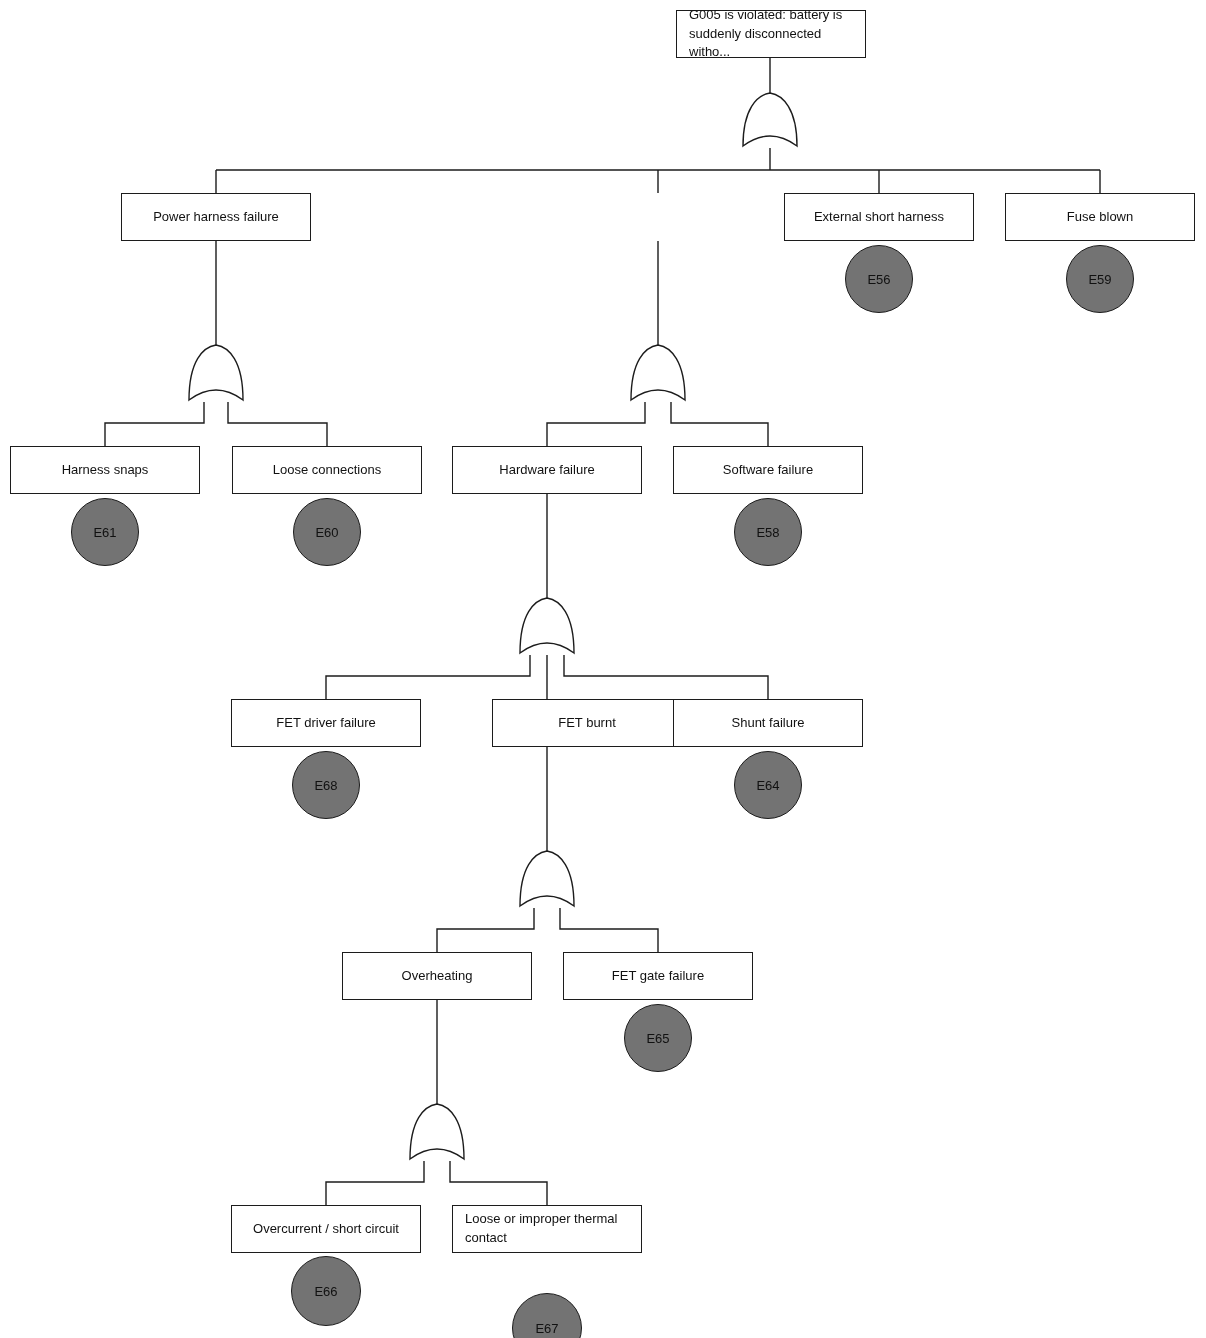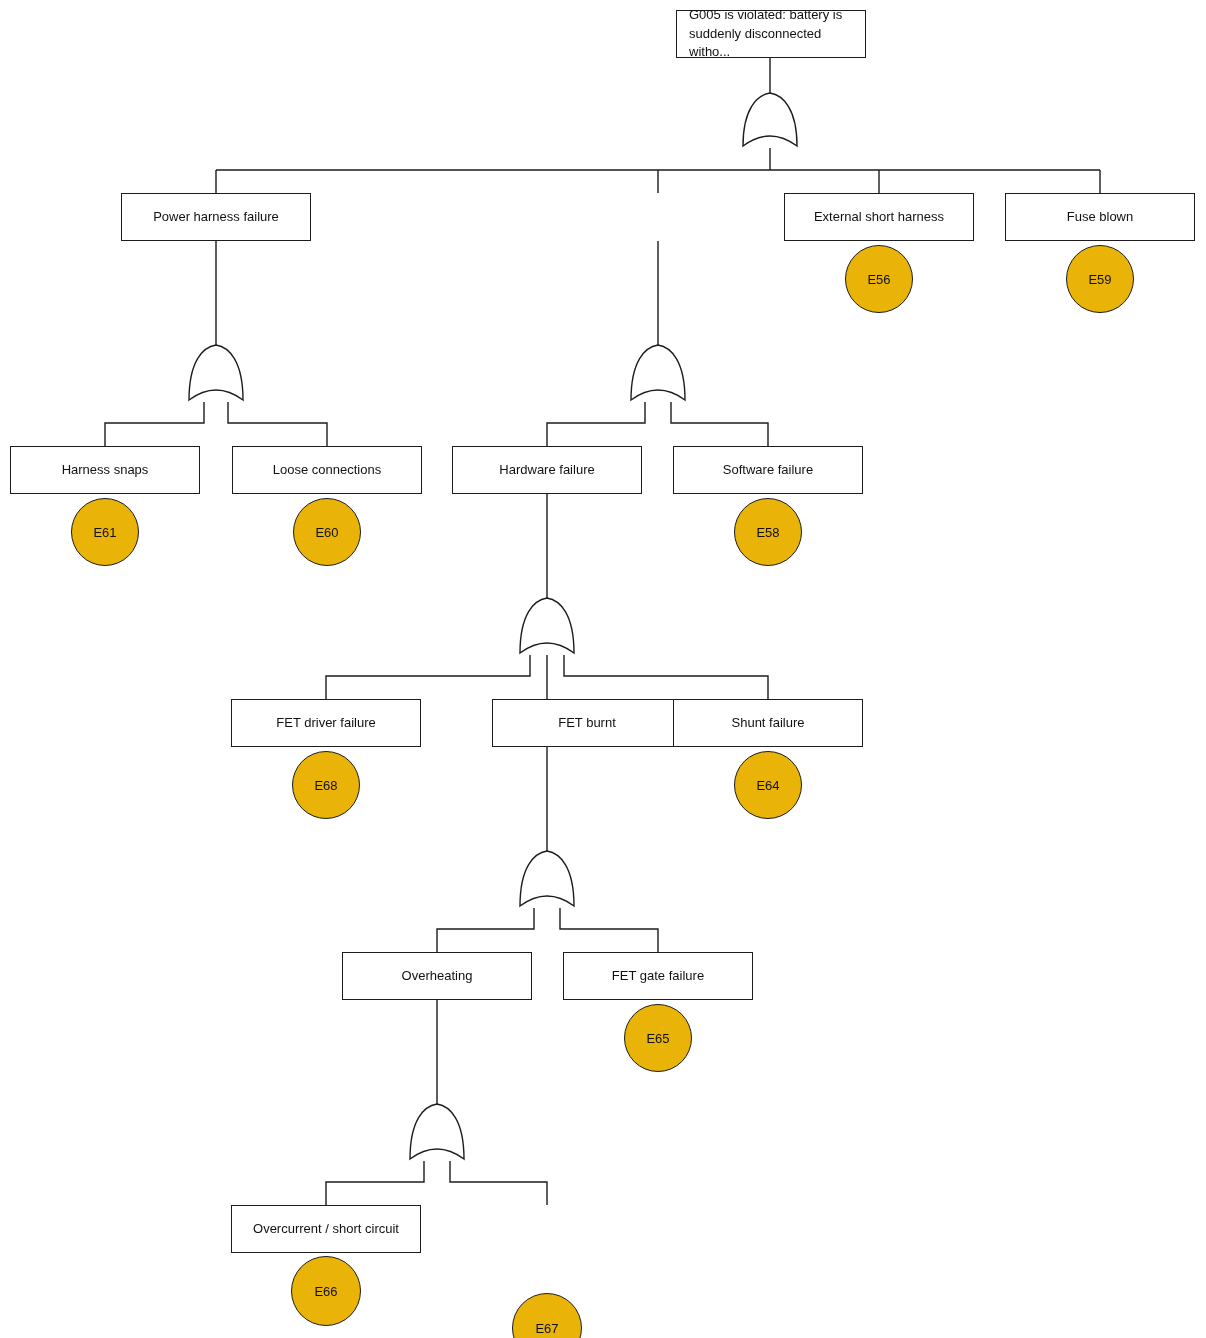--- a/index.html
+++ b/index.html
@@ -47,21 +47,21 @@
   .node.multiline .lbl {
     white-space: pre-line;
   }
   .event-circle {
     position: absolute;
     width: 68px;
     height: 68px;
     box-sizing: border-box;
     border: 1.5px solid #1c1c1c;
     border-radius: 50%;
-    background: #eab308;
+    background: #737373;
     display: flex;
     align-items: center;
     justify-content: center;
     font-size: 13px;
     color: #111111;
   }
 </style>
 </head>
 <body>
 
@@ -163,20 +163,23 @@
   <div class="node" style="left:563px; top:952px;">
     <span class="lbl">FET gate failure</span>
   </div>
   <div class="event-circle" style="left:624px; top:1004px;">
     <span>E65</span>
   </div>
 
   <div class="node" style="left:231px; top:1205px;">
     <span class="lbl">Overcurrent / short circuit</span>
   </div>
+  <div class="node multiline" style="left:452px; top:1205px;">
+    <span class="lbl">Loose or improper thermal contact</span>
+  </div>
   <div class="event-circle" style="left:291px; top:1256px; width:70px; height:70px;">
     <span>E66</span>
   </div>
   <div class="event-circle" style="left:512px; top:1293px; width:70px; height:70px;">
     <span>E67</span>
   </div>
 
 </div>
 
 </body></html>

